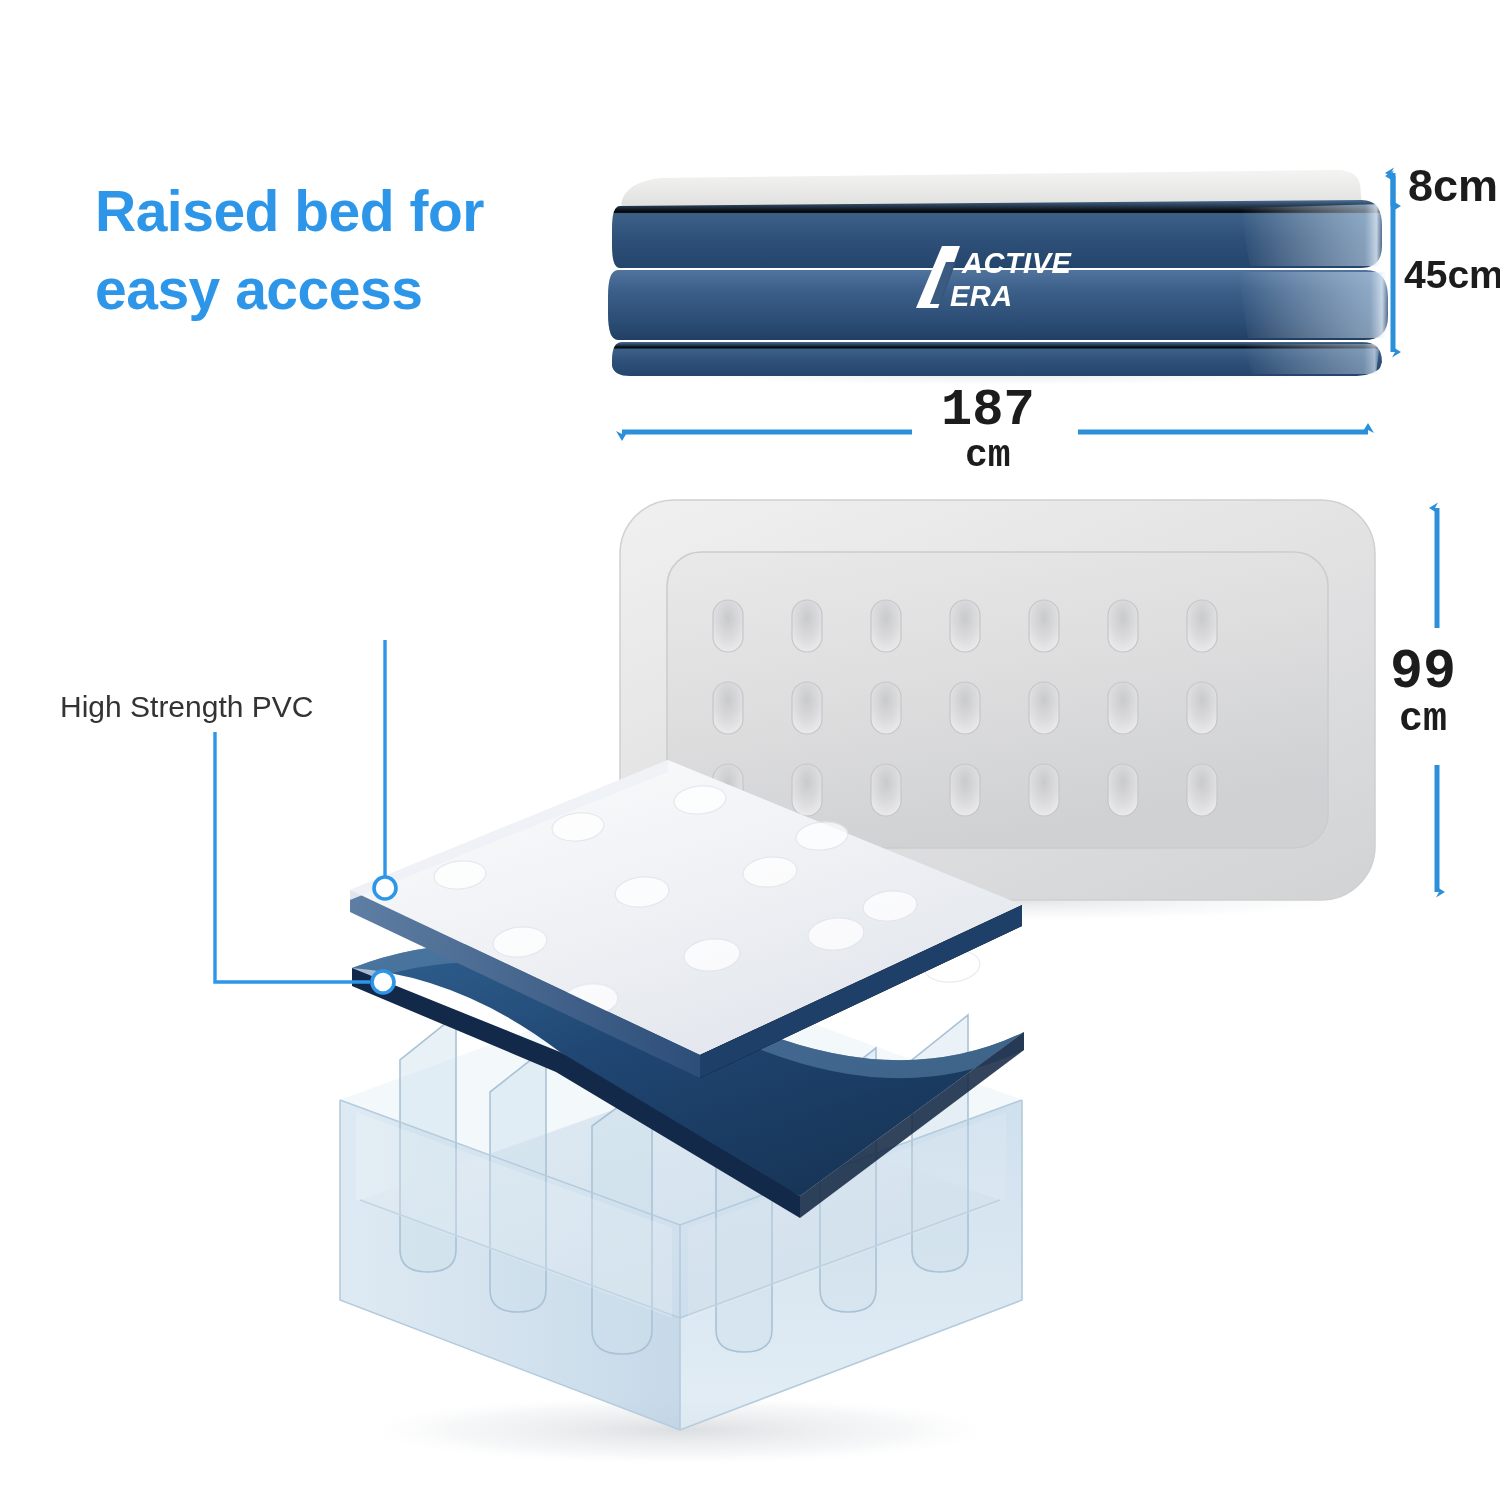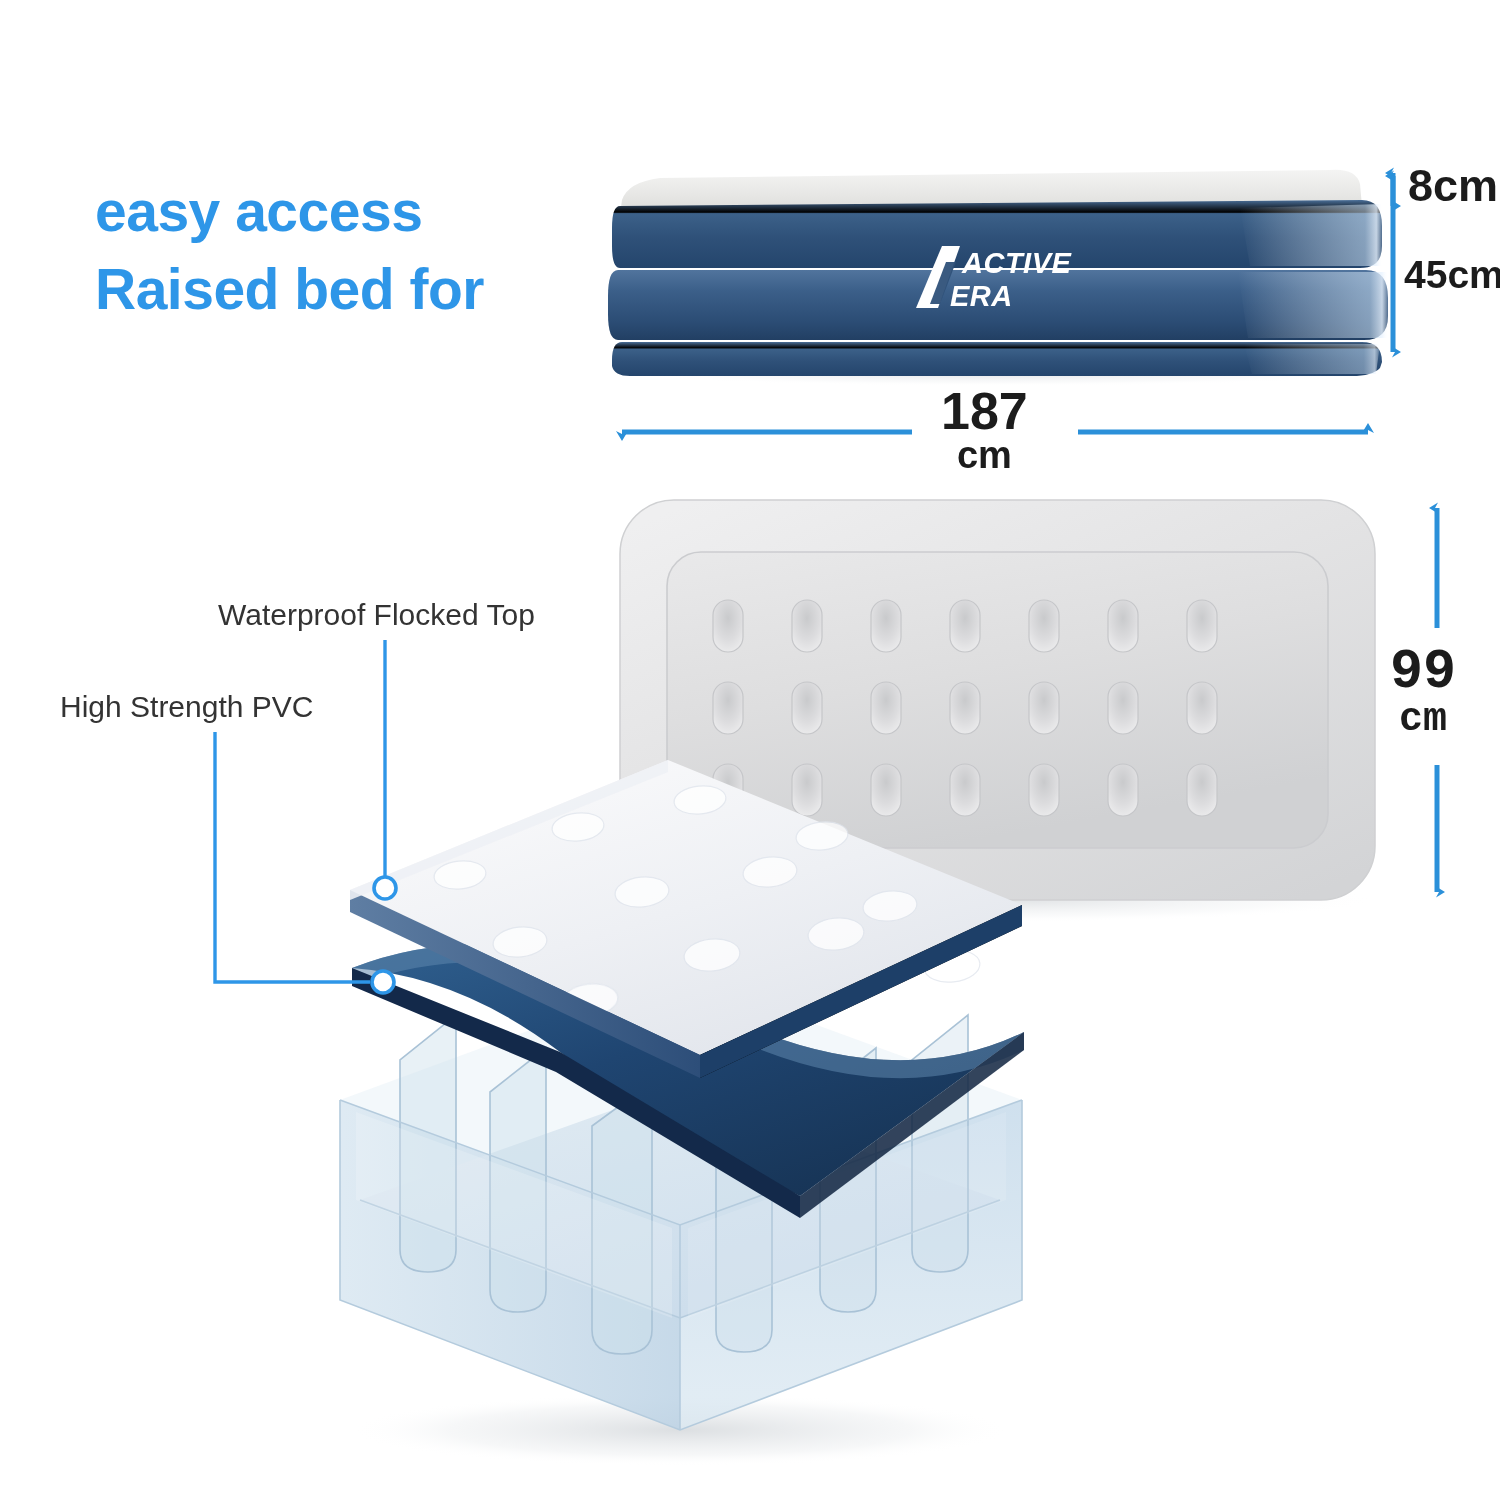--- a/index.html
+++ b/index.html
@@ -38,21 +38,21 @@
   
   .dim-label{
     position:absolute;
     color:#1c1c1c;
     font-weight:700;
     white-space:nowrap;
     text-align:center;
   }
   #dim-8{ left:1408px; top:160px; font-size:45px; }
   #dim-45{ left:1404px; top:253px; font-size:39px; }
-  #dim-187{ left:941px; top:386px; font-size:52px; line-height:0.98; }
+  #dim-187{ left:941px; top:386px; font-size:52px; line-height:0.98;font-family:Liberation Mono, monospace; }
   #dim-187 .u{ font-size:38px; display:block; }
   #dim-99{ left:1390px; top:645px; font-size:55px; line-height:1.0;font-family:Liberation Mono, monospace; }
   #dim-99 .u{ font-size:40px; display:block; }
 
   svg.layer{position:absolute;left:0;top:0;width:1500px;height:1500px;overflow:visible;}
   svg.layer.nohit{pointer-events:none;}
 </style>
 </head>
 <body>
 
@@ -317,25 +317,24 @@
       <circle cx="385" cy="888" r="11" fill="#ffffff" stroke="#2e96e8" stroke-width="3.6"></circle>
     </g>
 
     <g>
       <path d="M215,732 L215,982 L370,982" stroke="#2e96e8" stroke-width="3.4" fill="none"></path>
       <circle cx="383" cy="982" r="11" fill="#ffffff" stroke="#2e96e8" stroke-width="3.6"></circle>
     </g>
   </svg>
 
   <div class="headline">
+    <div>Raised bed for</div>
     <div>easy access</div>
-    <div>Raised bed for</div>
   </div>
 
-  <div class="callout-label" id="lbl-flocked">Waterproof Flocked Top</div>
 
   <div class="callout-label" id="lbl-pvc">High Strength PVC</div>
 
   <div class="dim-label" id="dim-8">8cm</div>
 
   <div class="dim-label" id="dim-45">45cm</div>
 
   <div class="dim-label" id="dim-187">
     <span>187</span>
     <span class="u">cm</span>

